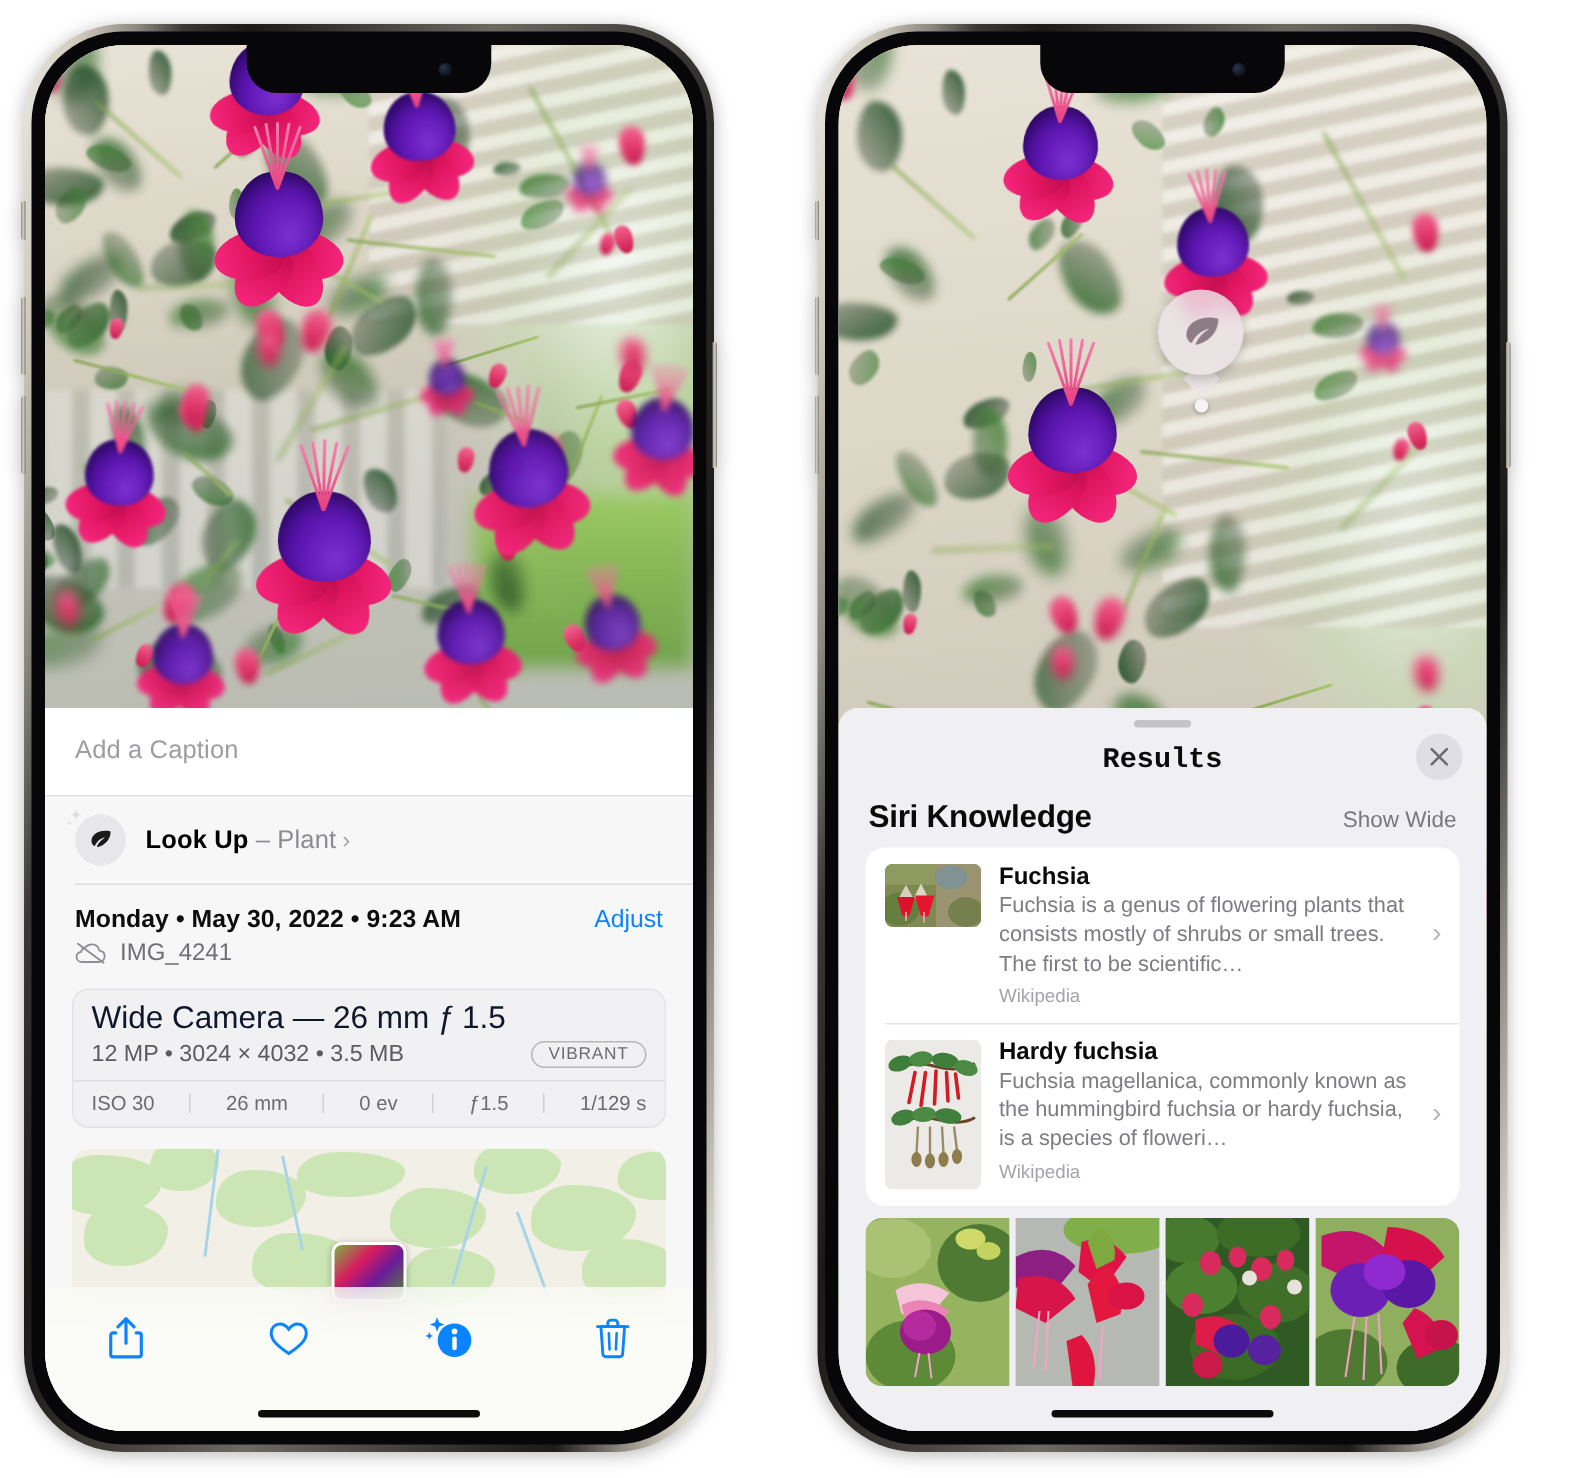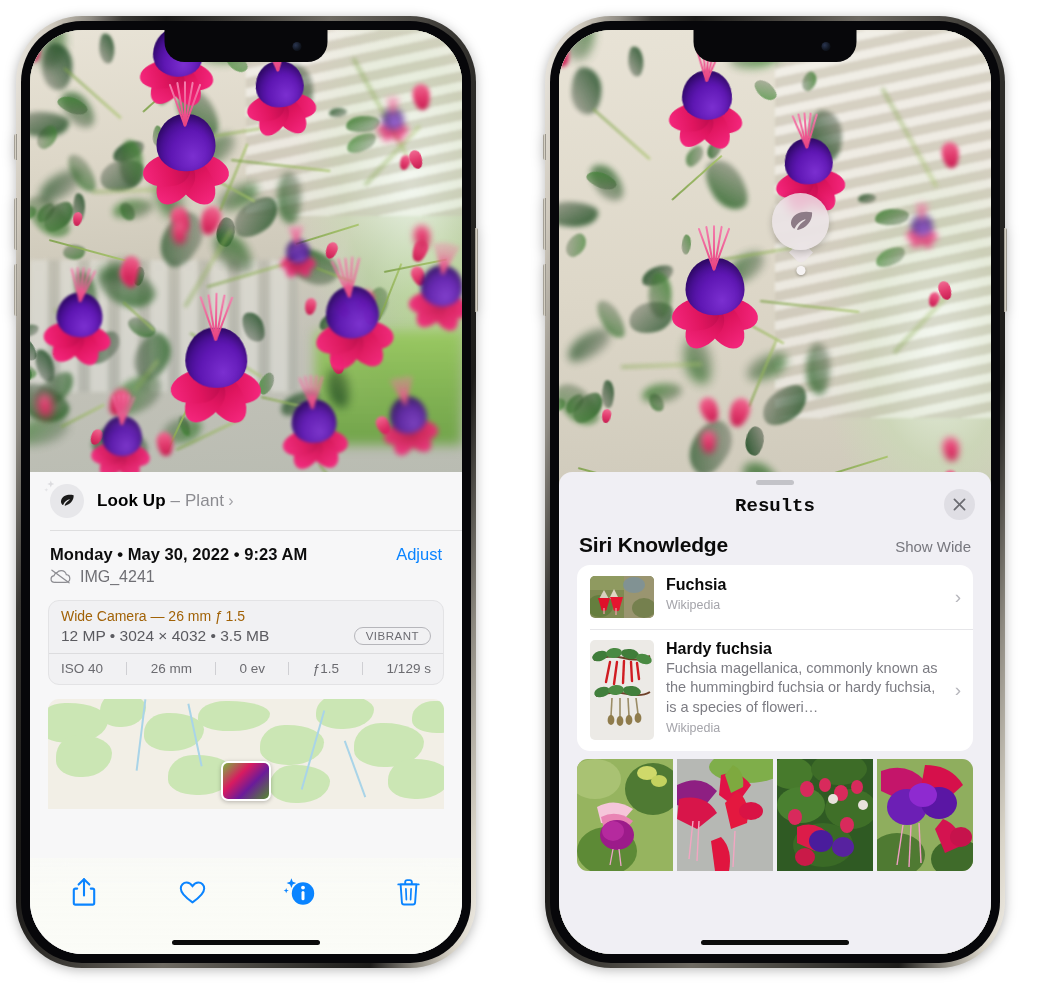--- a/index.html
+++ b/index.html
@@ -233,21 +233,21 @@
   }
   .cam-model { font-size: 16px; font-weight: 700; color: #111; }
   .cam-head-right { display:flex; align-items:center; gap: 9px; }
   .badge-jpeg {
     background: #9d9da2; color: #fff;
     font-size: 11px; font-weight: 600; letter-spacing: .4px;
     padding: 2px 6px; border-radius: 4px;
   }
   .lens-ic { width: 19px; height: 19px; }
   .cam-body { padding: 7px 12px 8px 12px; }
-  .cam-line1 { font-size: 14px; color: #a16207; }
+  .cam-line1 { font-size: 21px; color: #0f172a; }
   .cam-line2row { display:flex; align-items:center; justify-content:space-between; margin-top: 3px; }
   .cam-line2 { font-size: 15.5px; color: #5b5b60; }
   .badge-vibrant {
     border: 1px solid #b6b6bb; color: #6c6c72;
     font-size: 11.5px; letter-spacing: .5px;
     padding: 2px 11px; border-radius: 10px;
   }
   .cam-foot {
     display:flex; align-items:center; justify-content:space-between;
     border-top: 0.5px solid #dcdcde;
@@ -655,20 +655,23 @@
             </div>
         </div>
 
         <div class="notch">
 
           <div class="notch-cam"></div>
         </div>
 
         <div class="info-sheet">
 
+          <div class="caption-row">
+            <div class="caption-placeholder">Add a Caption</div>
+          </div>
 
           <div class="lookup-row">
             <div class="lookup-ic-wrap">
               <div class="lookup-ic">
                 <svg width="18" height="18" viewBox="0 0 24 24" aria-hidden="true">
                   <path d="M20.5 4.2c-7.8-1.5-14.4 1.2-16.2 6.4-.9 2.6 0 5.2 1.9 6.6.3.2.7.1.8-.2 1.6-3.4 4.5-6 8.2-7.2.3-.1.5.3.3.5-3 1.9-5.3 4.3-6.6 7.3-.2.4.2.8.6.7 6.7-1.6 11.6-7.1 11.4-13.6 0-.3-.2-.5-.4-.5z" fill="#1a1a1a"></path>
                 </svg>
               </div>
               <div class="spark">
                 <svg width="17" height="17" viewBox="0 0 24 24" aria-hidden="true">
@@ -702,21 +705,21 @@
 
           <div class="cam-card">
             <div class="cam-body">
               <div class="cam-line1">Wide Camera — 26 mm ƒ 1.5</div>
               <div class="cam-line2row">
                 <div class="cam-line2">12 MP  •  3024 × 4032  •  3.5 MB</div>
                 <div class="badge-vibrant">VIBRANT</div>
               </div>
             </div>
             <div class="cam-foot">
-              <span class="exif">ISO 40</span>
+              <span class="exif">ISO 30</span>
               <span class="exif-sep"></span>
               <span class="exif">26 mm</span>
               <span class="exif-sep"></span>
               <span class="exif">0 ev</span>
               <span class="exif-sep"></span>
               <span class="exif">ƒ1.5</span>
               <span class="exif-sep"></span>
               <span class="exif">1/129 s</span>
             </div>
           </div>
@@ -1118,20 +1121,21 @@
                   <path d="M14 14 l5 9 -10 0z" fill="#d8cfc0"></path>
                   <path d="M24 13 l5 10 -10 0z" fill="#e0d6c4"></path>
                   <path d="M8 22 h12 l-3 10 a3 3 0 0 1 -6 0z" fill="#e0102a"></path>
                   <path d="M20 21 h13 l-3.2 11 a3.2 3.2 0 0 1 -6.6 0z" fill="#e6152f"></path>
                   <line x1="14" y1="32" x2="14" y2="38" stroke="#f2a0ab" stroke-width="1.2"></line>
                   <line x1="26" y1="32" x2="26" y2="39" stroke="#f2a0ab" stroke-width="1.2"></line>
                 </svg>
               </div>
               <div class="know-text">
                 <div class="know-title">Fuchsia</div>
+                <div class="know-desc">Fuchsia is a genus of flowering plants that consists mostly of shrubs or small trees. The first to be scientific…</div>
                 <div class="know-src">Wikipedia</div>
               </div>
               <div class="know-chev">›</div>
             </div>
 
             <div class="know-row">
               <div class="thumb t2">
                 <svg width="64" height="100" viewBox="0 0 64 100" preserveAspectRatio="none" aria-hidden="true">
                   <rect width="64" height="100" fill="#eceae6"></rect>
                   <path d="M4 20 Q20 14 34 18 Q48 22 60 16" stroke="#6d4028" stroke-width="2" fill="none"></path>

